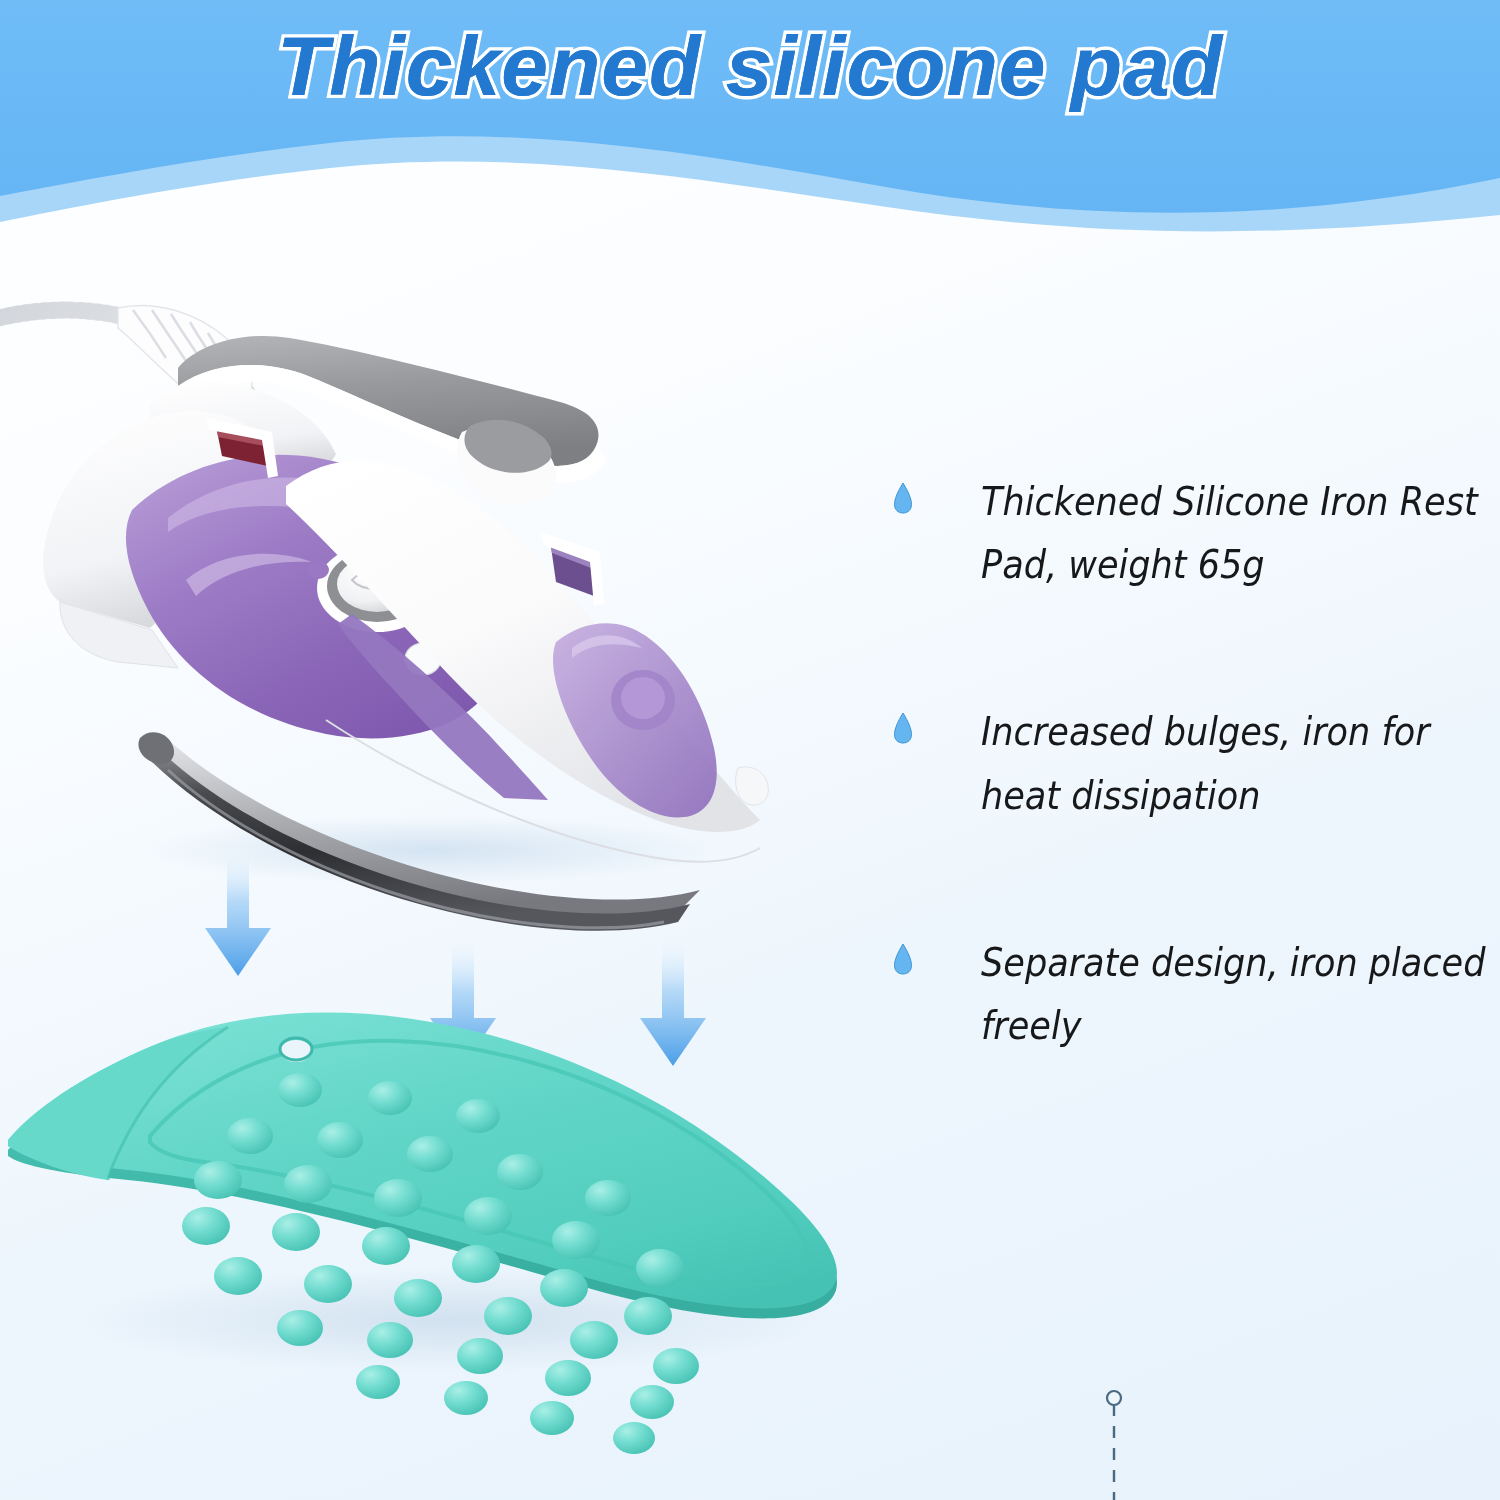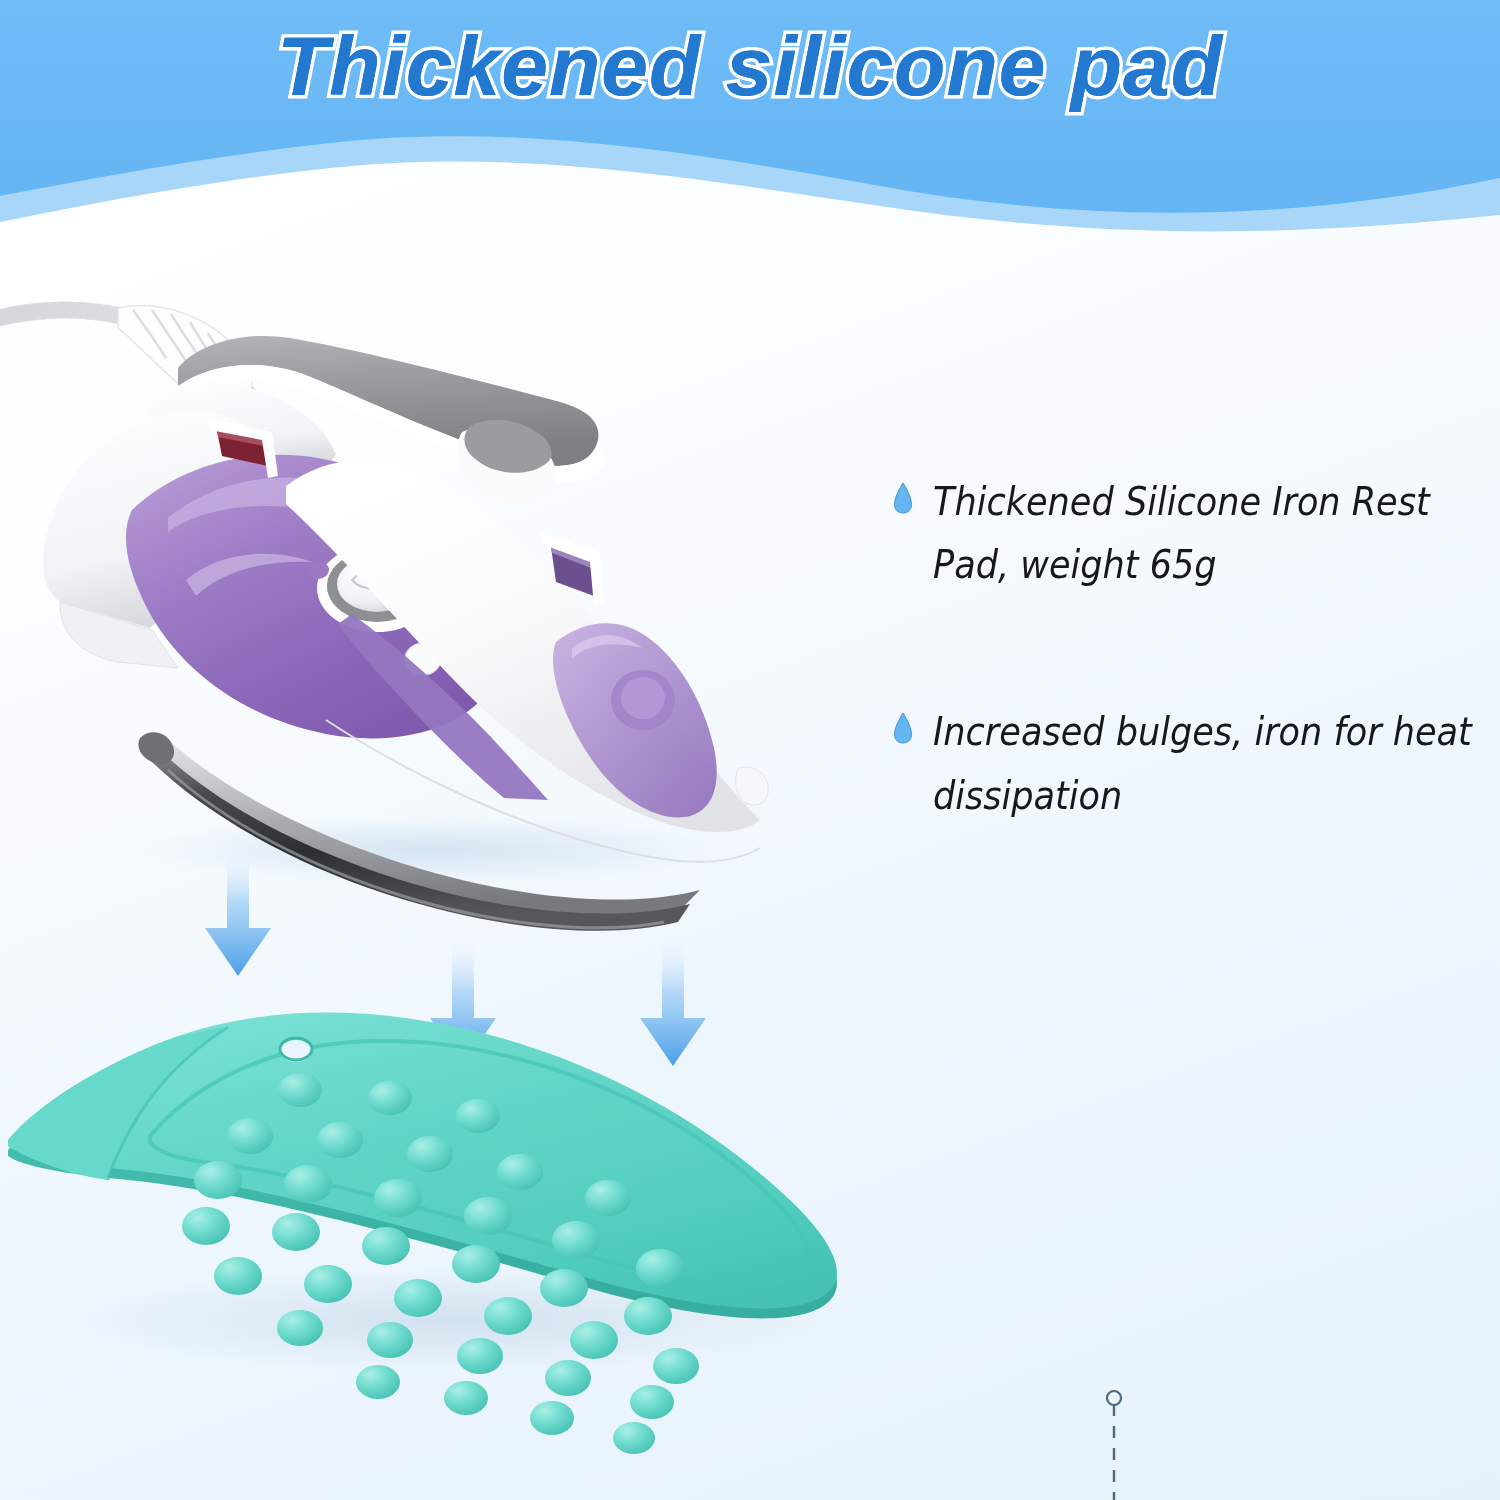--- a/index.html
+++ b/index.html
@@ -75,20 +75,21 @@
   #features-list {
     position: absolute;
     left: 893px;
     top: 470px;
     width: 600px;
   }
   .feature-item {
     display: flex;
     align-items: flex-start;
     margin-bottom: 104px;
+    gap: 48px;
   }
   .feature-bullet {
     flex: 0 0 auto;
     width: 20px;
     height: 32px;
     margin-top: 12px;
     margin-right: 20px;
   }
   .feature-text {
     font-size: 39px;
@@ -457,16 +458,23 @@
     </div>
 
     <div class="feature-item">
       <svg class="feature-bullet" viewBox="0 0 20 32">
         <path d="M10,1 C15.5,10 18.5,17 18.5,22.5 C18.5,27.8 14.8,31 10,31
                  C5.2,31 1.5,27.8 1.5,22.5 C1.5,17 4.5,10 10,1 Z" fill="#64b5f0" stroke="#3f96d6" stroke-width="1"></path>
       </svg>
       <div class="feature-text">Increased bulges, iron for heat dissipation</div>
     </div>
 
+    <div class="feature-item">
+      <svg class="feature-bullet" viewBox="0 0 20 32">
+        <path d="M10,1 C15.5,10 18.5,17 18.5,22.5 C18.5,27.8 14.8,31 10,31
+                 C5.2,31 1.5,27.8 1.5,22.5 C1.5,17 4.5,10 10,1 Z" fill="#64b5f0" stroke="#3f96d6" stroke-width="1"></path>
+      </svg>
+      <div class="feature-text">Separate design, iron placed freely</div>
+    </div>
 
   </div>
 
 </div>
 
 </body></html>

